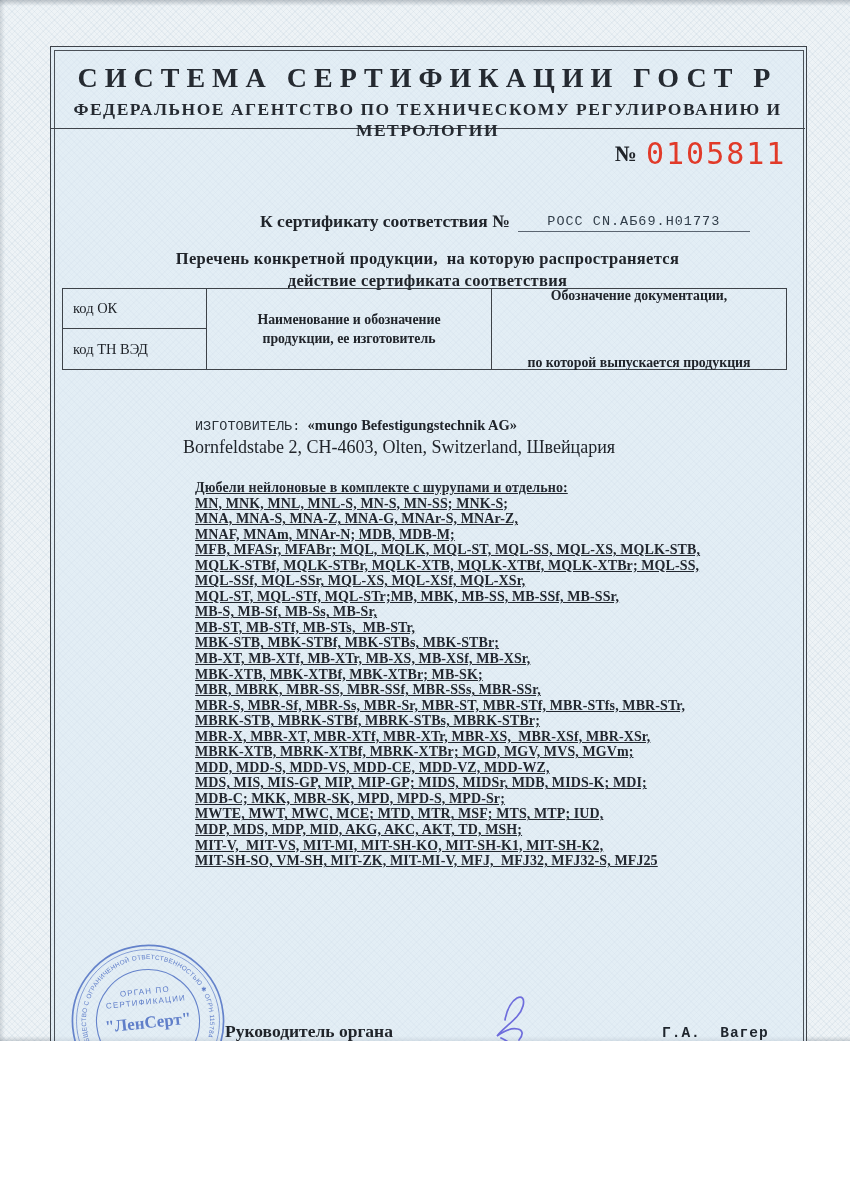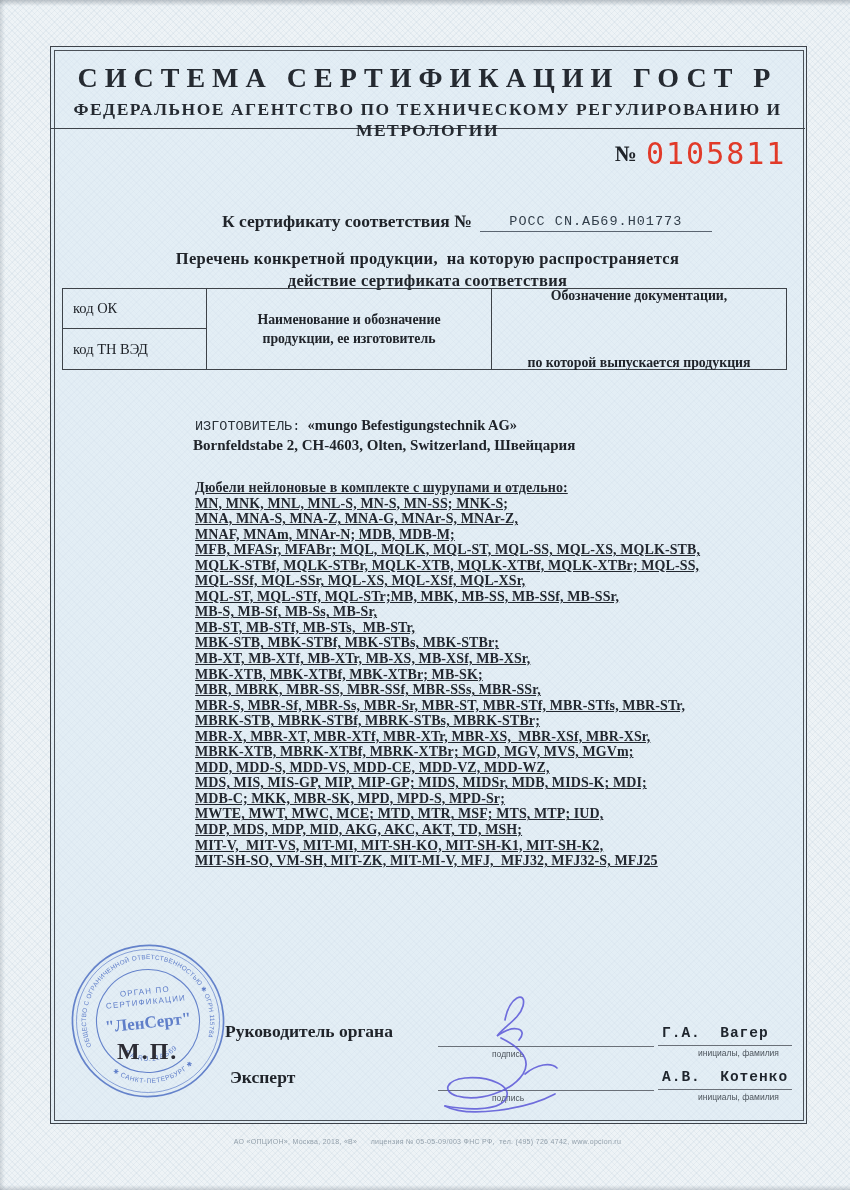--- a/index.html
+++ b/index.html
@@ -1,17 +1,17 @@
 <!DOCTYPE html>
 <html><head>
 <meta charset="utf-8">
 <style>
   html,body{margin:0;padding:0;}
   .page{
-    position:relative; width:850px; height:1190px; overflow:hidden;
+    position:relative; width:850px; height:1041px; overflow:hidden;
     background-color:#eef3f6;
     background-image:
       repeating-linear-gradient(45deg, rgba(155,180,200,.12) 0 1px, transparent 1px 4px),
       repeating-linear-gradient(-45deg, rgba(155,180,200,.12) 0 1px, transparent 1px 4px);
     font-family:"Liberation Serif","DejaVu Serif",serif;
     color:#20242a;
   }
   .edge-top{position:absolute;top:0;left:0;right:0;height:6px;
     background:linear-gradient(180deg,rgba(70,80,92,.30),rgba(70,80,92,0));}
   .edge-bottom{position:absolute;bottom:0;left:0;right:0;height:5px;
@@ -33,21 +33,21 @@
   .title1{top:62px; font-size:28px; font-weight:bold; letter-spacing:7px; color:#252a31;}
   .title2{top:99px; font-size:17.5px; font-weight:bold; letter-spacing:1.5px; color:#252a31;}
 
   .num-prefix{left:615px; top:141px; font-size:22px; font-weight:bold;}
   .num-red{left:646px; top:136px; font-family:"DejaVu Sans Mono","Liberation Mono",monospace;
     font-size:30px; letter-spacing:2px; color:#e13a29;}
 
   .doc-title{top:171px; font-size:27px; font-weight:bold; letter-spacing:5px; color:#23272e;}
 
   .cert-line{left:222px; top:211px; display:flex; align-items:flex-end;}
-  .cert-label{font-size:17.5px; font-weight:bold; white-space:pre;}
+  .cert-label{font-size:17.5px; font-weight:bold; white-space:pre;margin-left:38px;}
   .cert-num-box{display:inline-block; width:232px; margin-left:8px; border-bottom:1px solid #5a6470;
     text-align:center; padding-bottom:2px;}
   .cert-num{font-family:"Liberation Mono","DejaVu Sans Mono",monospace; font-size:13.5px;
     letter-spacing:1px; color:#313d49; white-space:pre;}
 
   .sub1{top:249px; font-size:16.5px; font-weight:bold; letter-spacing:.3px; white-space:pre;}
   .sub2{top:271px; font-size:16.5px; font-weight:bold; letter-spacing:.3px;}
 
   .ptable{position:absolute; left:62px; top:288px; width:723px; height:80px; border:1.3px solid #3d4248;}
   .cell{position:absolute; box-sizing:border-box; font-size:14.5px;}
@@ -56,21 +56,21 @@
   .colmid{left:143px; top:0; bottom:0; width:285px; border-left:1.2px solid #3d4248;
     display:flex; flex-direction:column; justify-content:center; align-items:center;
     font-weight:bold; font-size:13.8px; line-height:19px;}
   .colright{left:428px; top:0; bottom:0; right:0; border-left:1.2px solid #3d4248;
     display:flex; flex-direction:column; justify-content:center; align-items:center;
     font-weight:bold; font-size:13.8px; line-height:19px;gap:48px;}
 
   .manu{left:195px; top:417px; font-size:14.5px; white-space:pre;}
   .manu-label{font-family:"Liberation Mono","DejaVu Sans Mono",monospace; font-size:13.5px; color:#2a3138;}
   .manu-name{font-weight:bold;}
-  .manu-addr{left:193px; top:437px; font-size:15px; font-weight:bold;}
+  .manu-addr{left:183px; top:437px; font-size:18px; font-weight:normal;}
 
   .plist{left:195px; top:480px; font-size:14px; font-weight:bold; line-height:15.55px;
     letter-spacing:.1px; color:#232830;text-decoration:underline;}
   .pl-line{white-space:pre;}
 
   .stamp-wrap{left:55px; top:928px; width:186px; height:186px;}
   .mp-mark{left:117px; top:1038px; font-size:24px; font-weight:bold; letter-spacing:2px; color:#2c2c34;}
 
   .role1{left:225px; top:1021px; font-size:17.5px; font-weight:bold;}
   .role2{left:230px; top:1067px; font-size:17.5px; font-weight:bold;}

